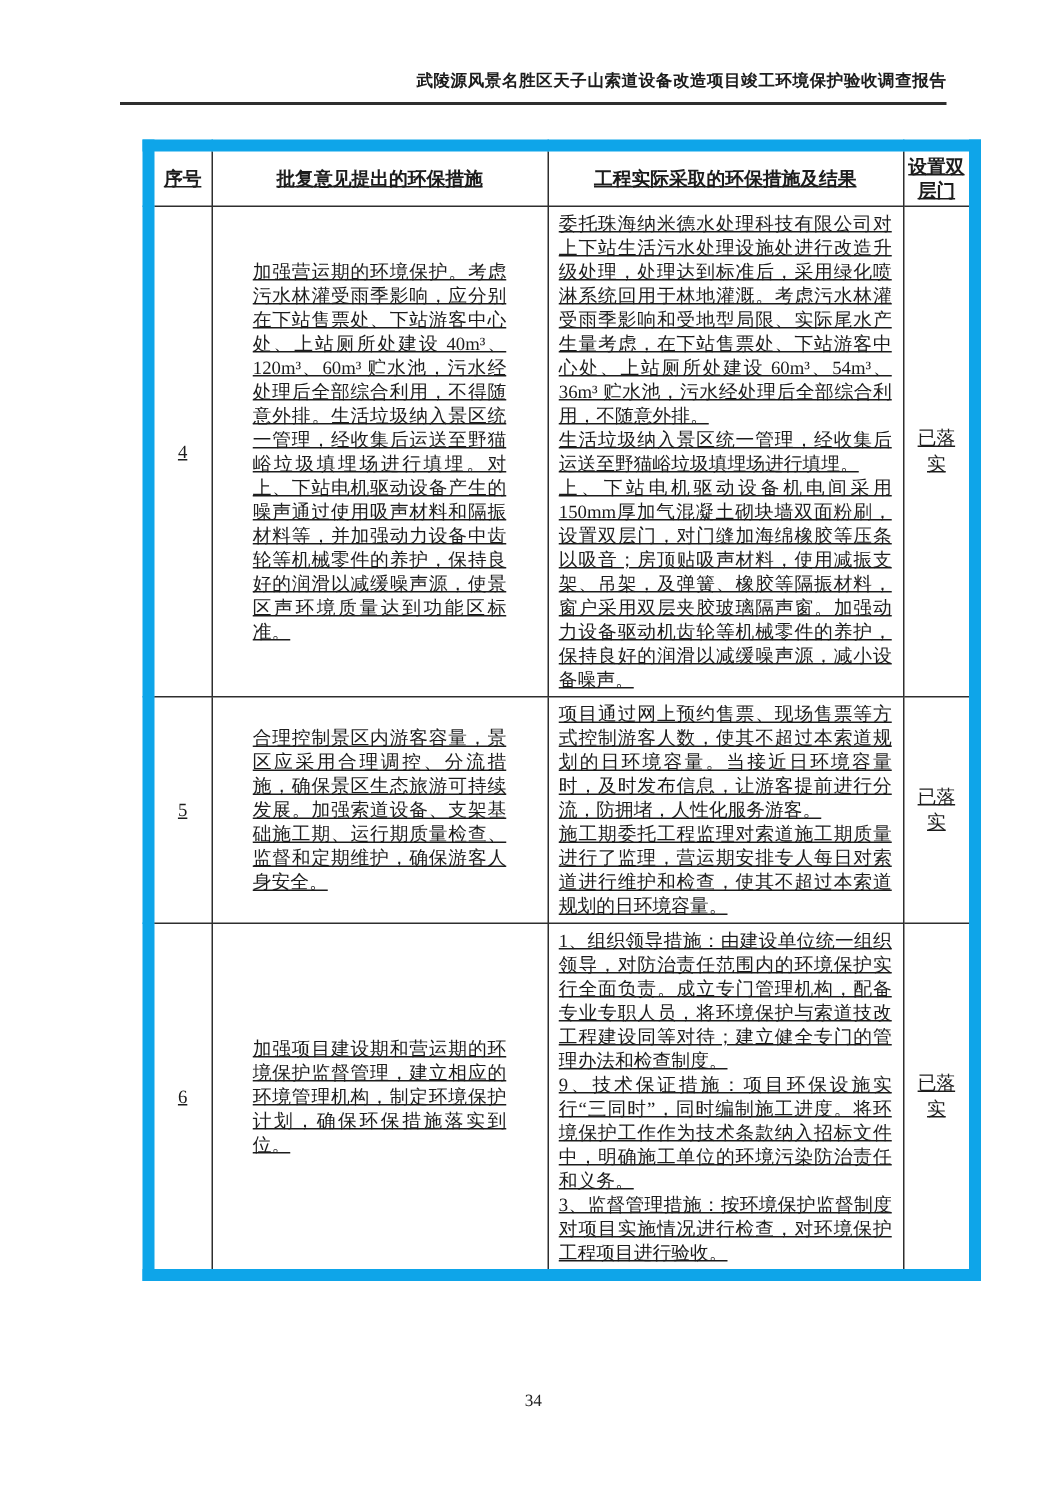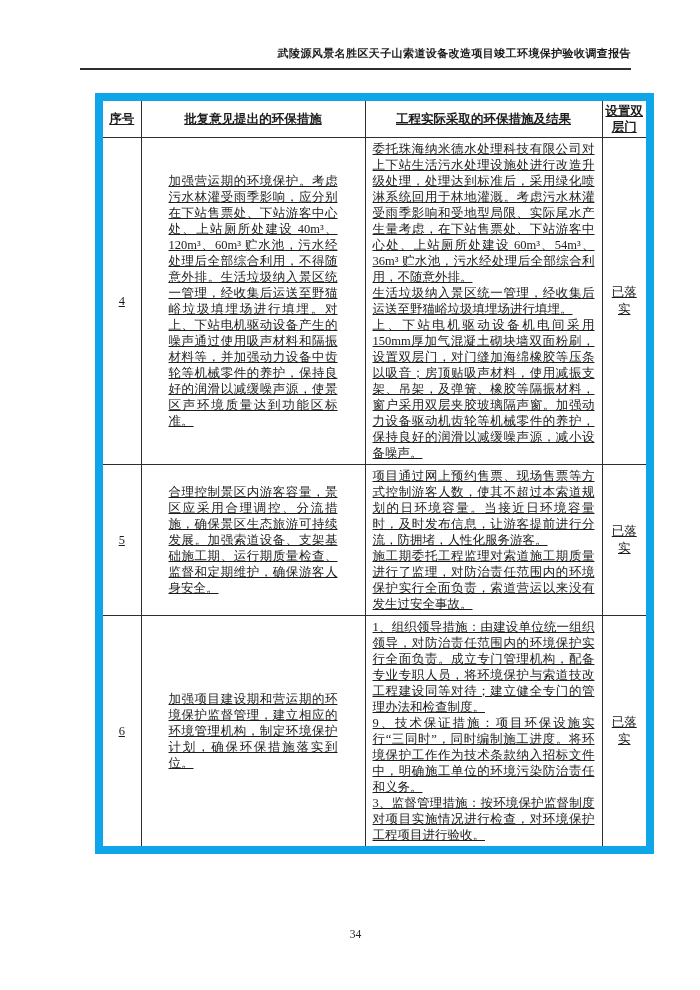--- a/index.html
+++ b/index.html
@@ -136,21 +136,21 @@
         </td>
         <td class="cell-status">已落实</td>
       </tr>
       <tr class="row-r5">
         <td class="cell-seq">5</td>
         <td class="cell-measure">
           <p>合理控制景区内游客容量，景区应采用合理调控、分流措施，确保景区生态旅游可持续发展。加强索道设备、支架基础施工期、运行期质量检查、监督和定期维护，确保游客人身安全。</p>
         </td>
         <td class="cell-result">
           <p>项目通过网上预约售票、现场售票等方式控制游客人数，使其不超过本索道规划的日环境容量。当接近日环境容量时，及时发布信息，让游客提前进行分流，防拥堵，人性化服务游客。</p>
-          <p>施工期委托工程监理对索道施工期质量进行了监理，对防治责任范围内的环境保护实行全面负责，索道营运以来没有发生过安全事故。</p>
+          <p>施工期委托工程监理对索道施工期质量进行了监理，营运期安排专人每日对索道进行维护和检查，使其不超过本索道规划的日环境容量。</p>
         </td>
         <td class="cell-status">已落实</td>
       </tr>
       <tr class="row-r6">
         <td class="cell-seq">6</td>
         <td class="cell-measure">
           <p>加强项目建设期和营运期的环境保护监督管理，建立相应的环境管理机构，制定环境保护计划，确保环保措施落实到位。</p>
         </td>
         <td class="cell-result">
           <p>1、组织领导措施：由建设单位统一组织领导，对防治责任范围内的环境保护实行全面负责。成立专门管理机构，配备专业专职人员，将环境保护与索道技改工程建设同等对待；建立健全专门的管理办法和检查制度。</p>

